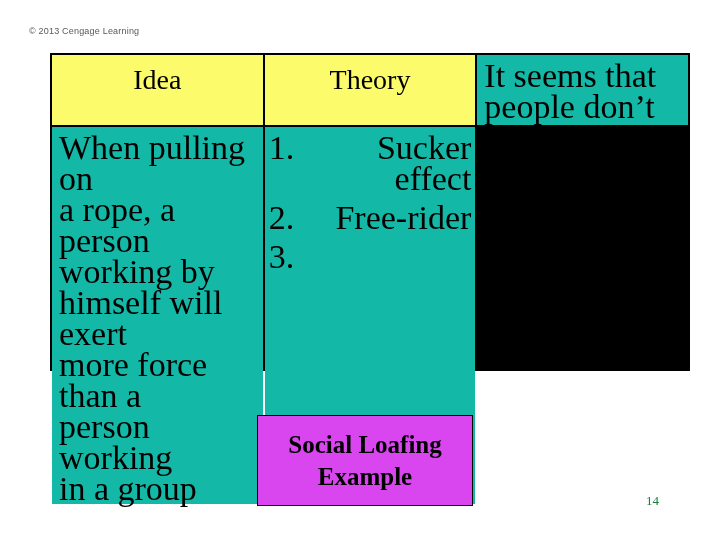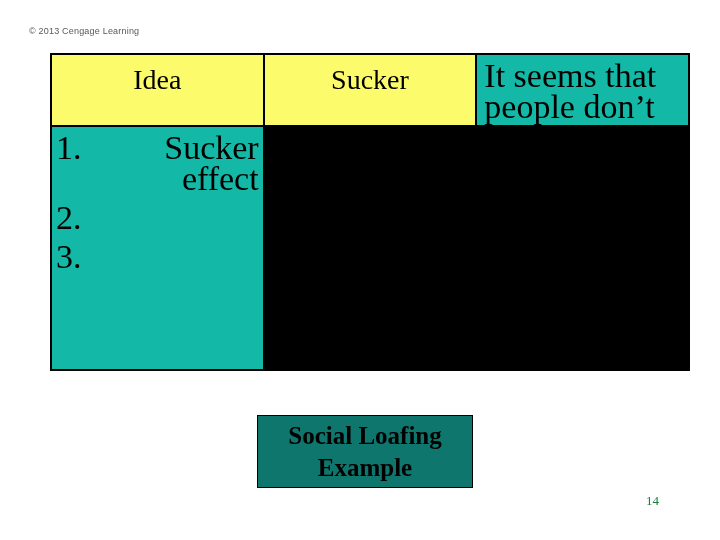--- a/index.html
+++ b/index.html
@@ -40,22 +40,22 @@
     padding: 5px 4px 0 7px;
   }
   .prelines { white-space: pre-line; }
   .theory { padding-left: 4px; }
   .litem { display: flex; margin-top: 8px; }
   .litem:first-child { margin-top: 0; }
   .lnum { flex: 0 0 44px; }
   .ltext { flex: 1 1 auto; text-align: right; }
   .callout {
     position: absolute; left: 257px; top: 415px;
-    width: 216px; height: 73px;
-    background: #0f766e;
+    width: 216px; height: 91px;
+    background: #d946ef;
     border: 1px solid #000000;
     display: flex; align-items: center; justify-content: center;
   }
   .callout-label {
     font-weight: bold;
     font-size: 25px;
     line-height: 32px;
     text-align: center;
   }
   .pagenum {
@@ -65,36 +65,44 @@
 </style>
 </head>
 <body>
 
 <div class="slide">
 
   <div class="copyright">© 2013 Cengage Learning</div>
 
   <div class="ctable">
     <div class="hcell">Idea</div>
-    <div class="hcell">Sucker</div>
+    <div class="hcell">Theory</div>
 
     <div class="bcell prelines">It seems that
 people don’t
 work as hard in a
 group as when
 they are alone</div>
 
+    <div class="bcell prelines">When pulling on
+a rope, a person
+working by
+himself will exert
+more force than a
+person working
+in a group</div>
 
     <div class="bcell theory">
       <div class="litem">
         <span class="lnum">1.</span>
         <span class="ltext prelines">Sucker effect</span>
       </div>
       <div class="litem">
         <span class="lnum">2.</span>
+        <span class="ltext prelines">Free-rider</span>
       </div>
       <div class="litem">
         <span class="lnum">3.</span>
       </div>
     </div>
   </div>
 
   <div class="callout">
     <div class="callout-label prelines">Social Loafing
 Example</div>

